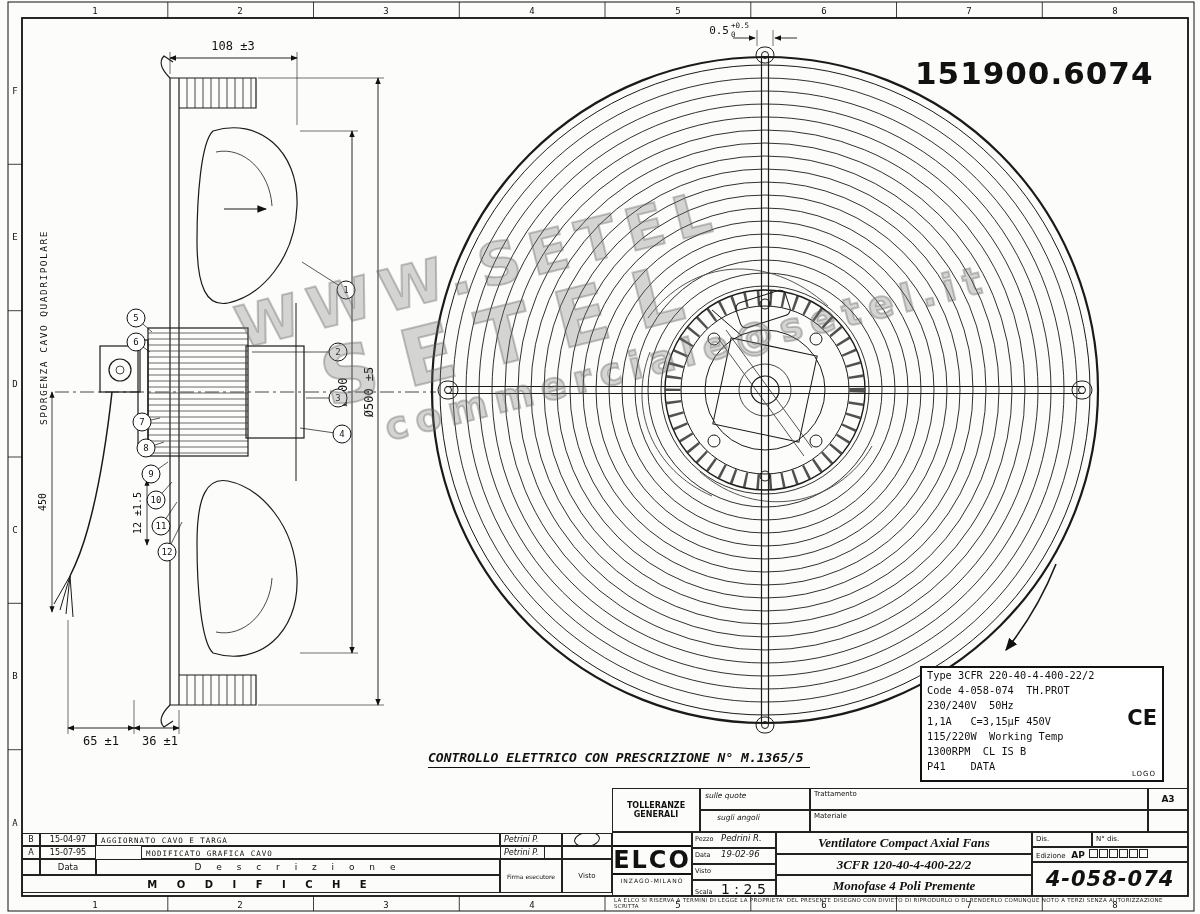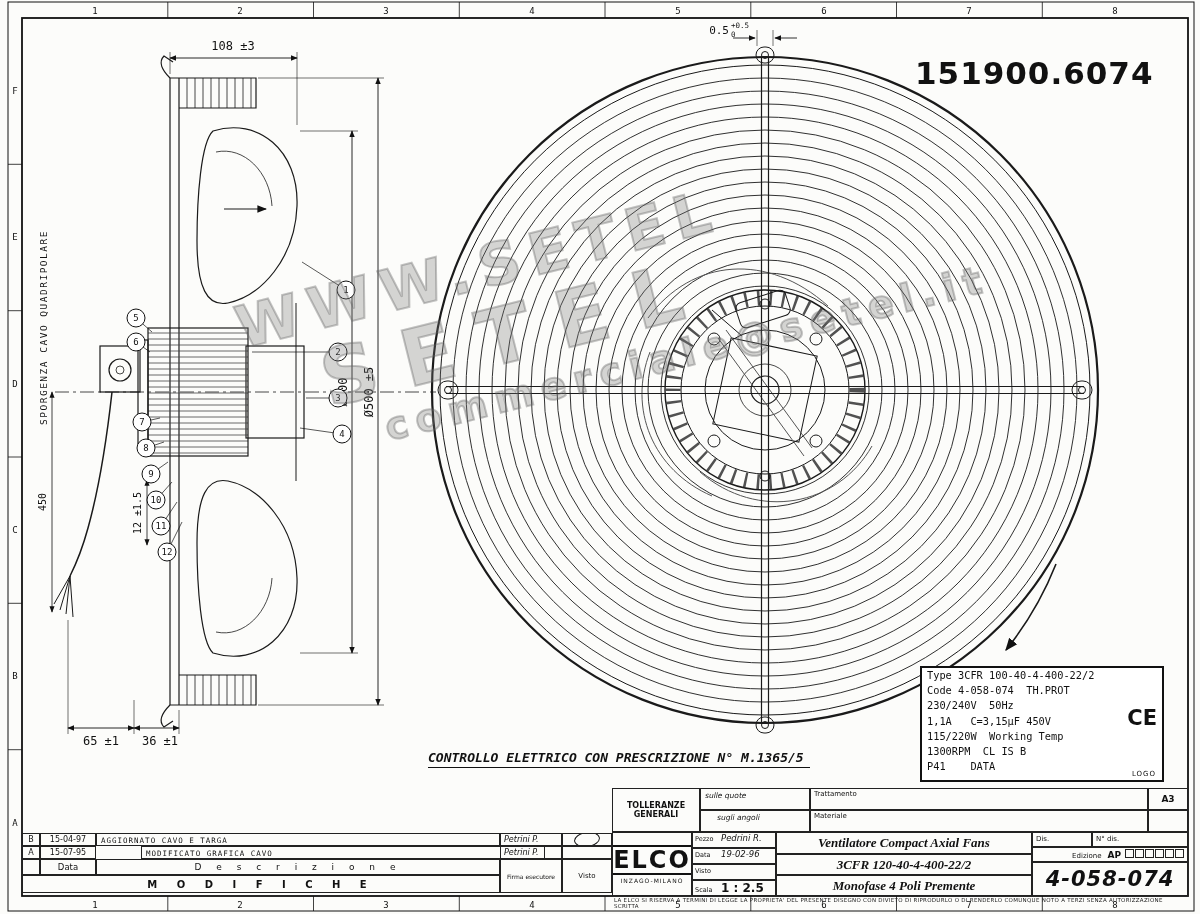--- a/index.html
+++ b/index.html
@@ -323,21 +323,21 @@
     <div class="wm3">commerciale@setel.it</div>
   </div>
 
   <div class="docnum">151900.6074</div>
 
   <div class="cablenote">SPORGENZA CAVO QUADRIPOLARE</div>
 
   <div class="controllo">CONTROLLO ELETTRICO CON PRESCRIZIONE N° M.1365/5</div>
 
   <div class="specbox">
-    <div class="spec-line">Type 3CFR 100-40-4-400-22/2</div>
+    <div class="spec-line">Type 3CFR 220-40-4-400-22/2</div>
     <div class="spec-line">Code 4-058-074  TH.PROT</div>
     <div class="spec-line">230/240V  50Hz</div>
     <div class="spec-line">1,1A   C=3,15µF 450V</div>
     <div class="spec-line">115/220W  Working Temp</div>
     <div class="spec-line">1300RPM  CL IS B</div>
     <div class="spec-line">P41    DATA</div>
     <div class="ce">CE</div>
     <div class="logo-word">LOGO</div>
   </div>
 
@@ -383,30 +383,30 @@
     <div class="cell" style="left:670px;top:44px;width:84px;height:16px;">
       <span class="lbl" style="display:inline-block;width:24px;">Pezzo</span><span style="font-size:8.5px;font-style:italic;">Pedrini R.</span>
     </div>
     <div class="cell" style="left:670px;top:60px;width:84px;height:16px;">
       <span class="lbl" style="display:inline-block;width:24px;">Data</span><span style="font-size:8.5px;font-style:italic;">19-02-96</span>
     </div>
     <div class="cell" style="left:670px;top:76px;width:84px;height:16px;">
       <span class="lbl" style="display:inline-block;width:24px;">Visto</span><span style="font-size:8.5px;font-style:italic;"></span>
     </div>
     <div class="cell" style="left:670px;top:92px;width:84px;height:16px;">
-      <span class="lbl" style="display:inline-block;width:24px;">Scala</span><span style="font-size:12px;font-weight:bold;">1 : 2.5</span>
+      <span class="lbl" style="display:inline-block;width:24px;">Scala</span><span style="font-size:14px;font-weight:normal;">1 : 2.5</span>
     </div>
 
     <div class="cell ctr ital" style="left:754px;top:44px;width:256px;height:22px;font-size:13px;">Ventilatore Compact Axial Fans</div>
     <div class="cell ctr ital" style="left:754px;top:66px;width:256px;height:21px;font-size:13px;">3CFR 120-40-4-400-22/2</div>
     <div class="cell ctr ital" style="left:754px;top:87px;width:256px;height:21px;font-size:13px;">Monofase 4 Poli Premente</div>
 
     <div class="cell" style="left:1010px;top:44px;width:60px;height:15px;font-size:7px;padding:2px 3px;">Dis.</div>
     <div class="cell" style="left:1070px;top:44px;width:96px;height:15px;font-size:7px;padding:2px 3px;">N° dis.</div>
-    <div class="cell" style="left:1010px;top:59px;width:156px;height:15px;padding:1px 3px;text-align:right;">
+    <div class="cell" style="left:1010px;top:59px;width:156px;height:15px;padding:1px 3px;">
       <span style="font-size:7px;">Edizione</span>
       <span style="font-size:9px;font-weight:bold;margin:0 3px;">AP</span><span class="tick"></span><span class="tick"></span><span class="tick"></span><span class="tick"></span><span class="tick"></span><span class="tick"></span>
     </div>
     <div class="cell ctr bignum" style="left:1010px;top:74px;width:156px;height:34px;">4-058-074</div>
   </div>
 
   <div class="footnote">LA ELCO SI RISERVA A TERMINI DI LEGGE LA PROPRIETA' DEL PRESENTE DISEGNO CON DIVIETO DI RIPRODURLO O DI RENDERLO COMUNQUE NOTO A TERZI SENZA AUTORIZZAZIONE SCRITTA</div>
 
 </div>
 

